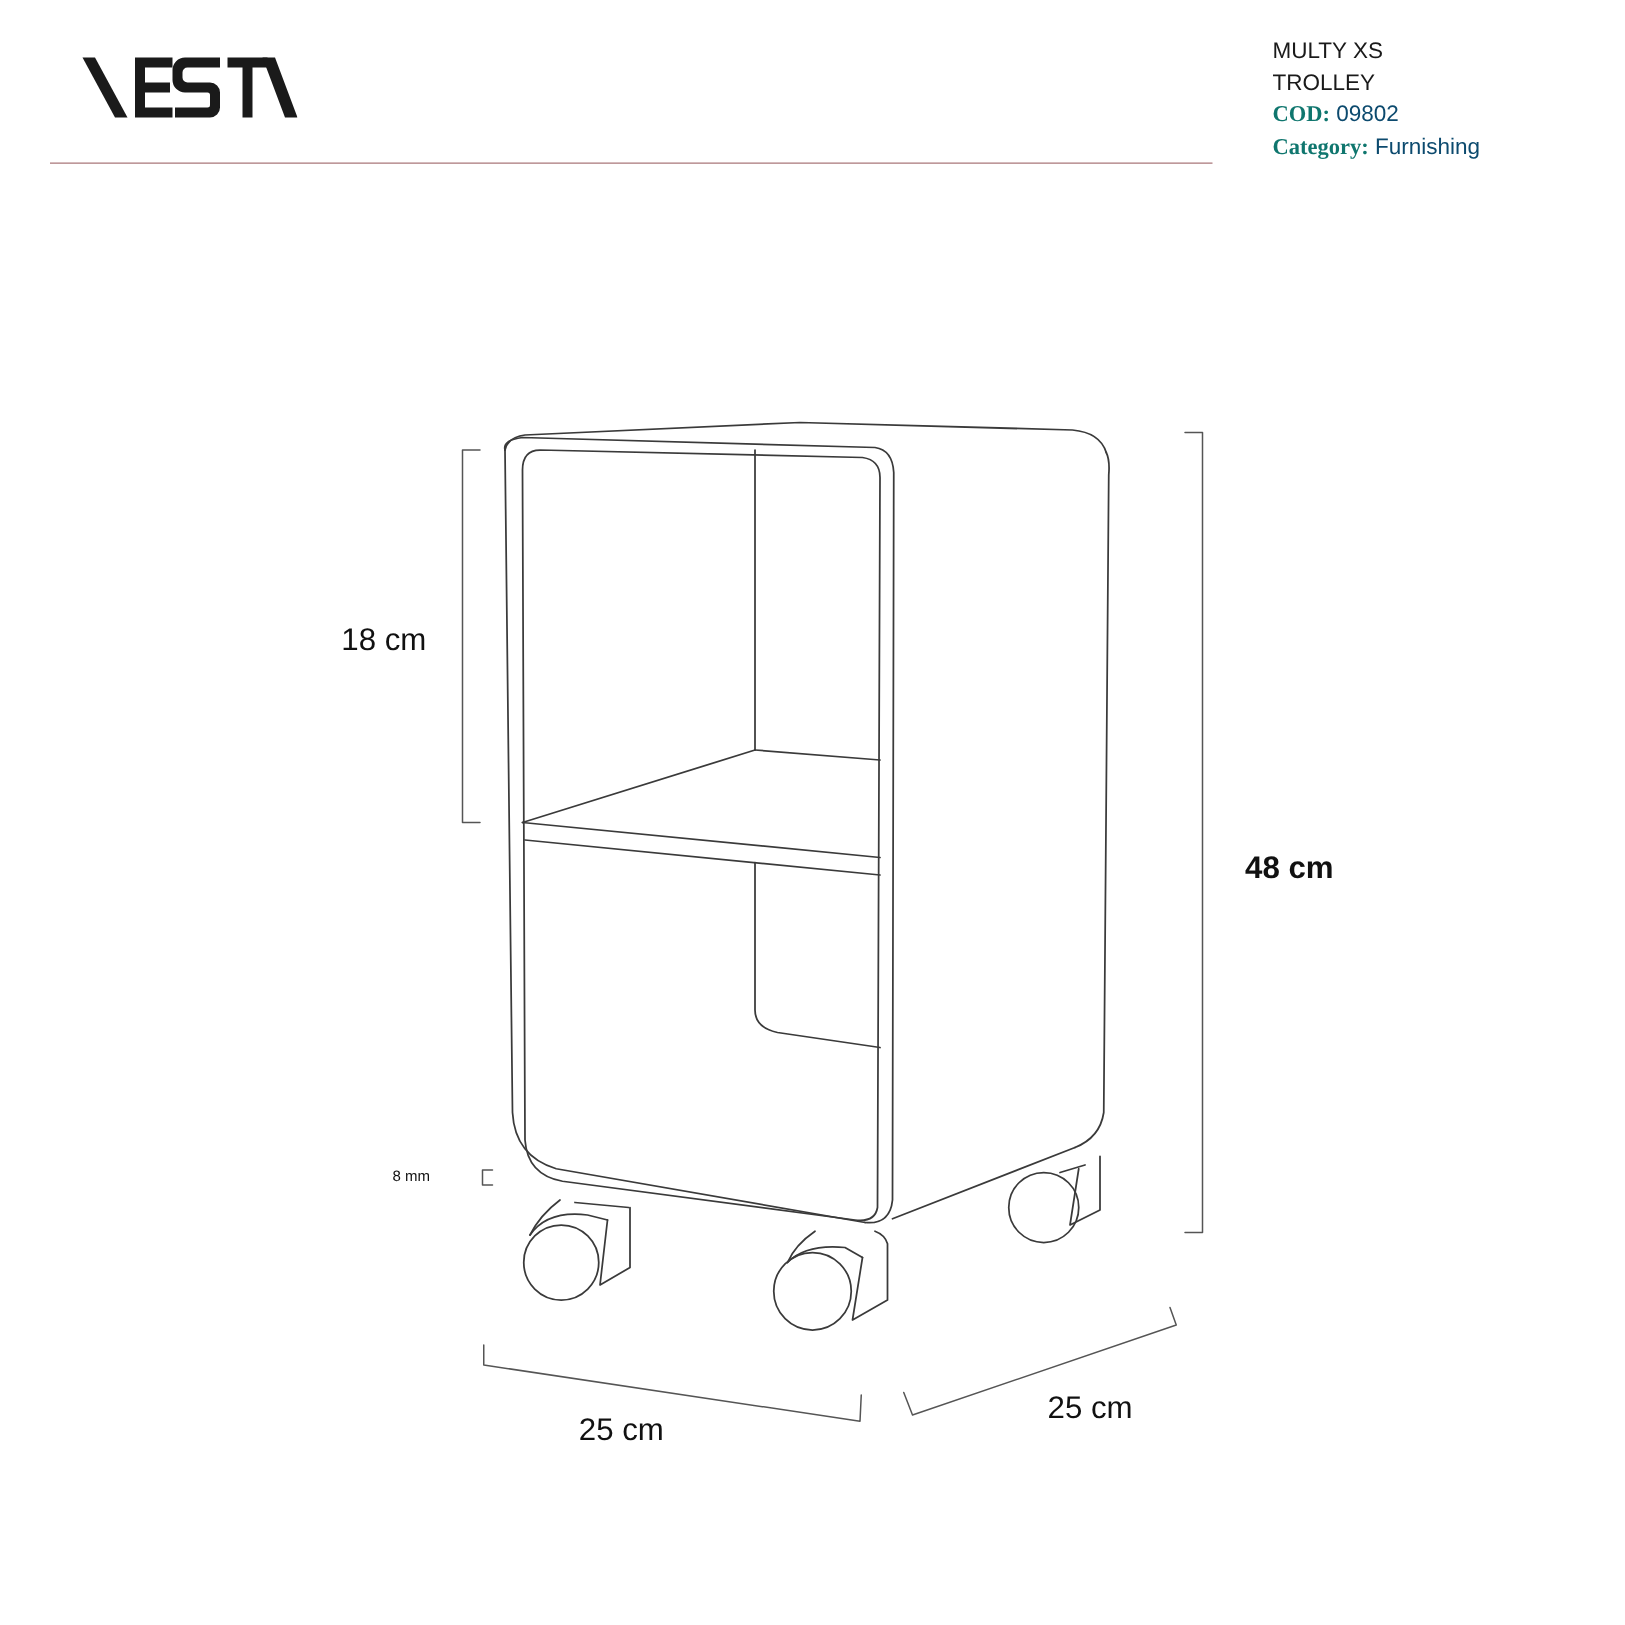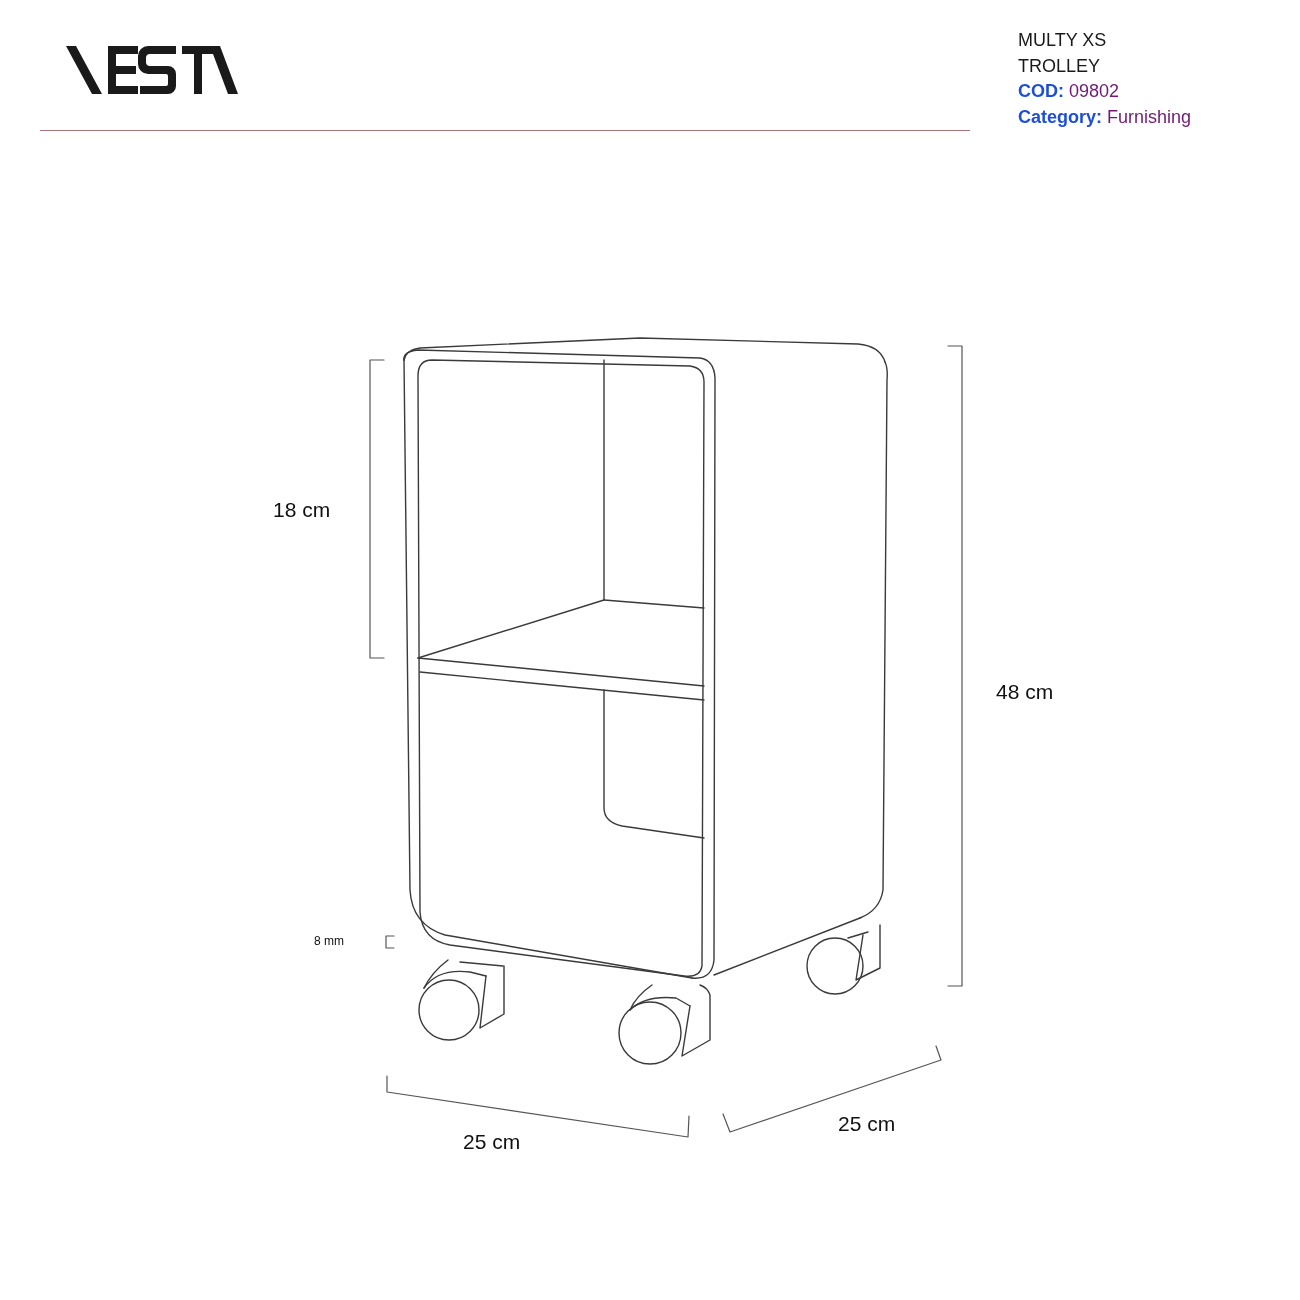--- a/index.html
+++ b/index.html
@@ -2,24 +2,24 @@
 <html><head>
 <meta charset="utf-8">
 <style>
   html, body { margin: 0; padding: 0; background: #ffffff; }
   body { width: 1300px; height: 1300px; position: relative; overflow: hidden;
          font-family: "Liberation Sans", "DejaVu Sans", sans-serif; color: #1a1a1a; }
   .logo { position: absolute; left: 62px; top: 42px; width: 176px; height: 56px; }
   .separator { position: absolute; left: 40px; top: 130px; width: 930px; height: 1px; background: #a9777a; }
   .product-info { position: absolute; left: 1018px; top: 28px; font-size: 18px; line-height: 25.5px; }
   .product-info .row { white-space: nowrap; }
-  .product-info .lbl { color: #1d4ed8; font-weight: bold; }
-  .product-info .val { color: #701a75; }
+  .product-info .lbl { color: #0f766e; font-weight: bold; font-family: Liberation Serif, serif; }
+  .product-info .val { color: #0c4a6e; }
   .drawing { position: absolute; left: 0; top: 0; width: 1300px; height: 1300px; }
-  .dim-label { position: absolute; font-size: 21px; color: #111; white-space: nowrap; }
+  .dim-label { position: absolute; font-size: 25px; color: #111; white-space: nowrap; }
   .dim-label.small { font-size: 12px; }
 </style>
 </head>
 <body>
 
 <svg class="logo" viewBox="0 0 176 56" aria-label="VESTA">
   <g fill="#1a1a1a">
 
     <polygon points="4,4 14,4 40,52 30,52"></polygon>
 
@@ -108,16 +108,16 @@
       <path d="M394,936 L386,936 L386,948 L394,948"></path>
 
       <path d="M387,1076 L387,1092 L688,1137 L689,1116"></path>
 
       <path d="M723,1114 L730,1132 L941,1060 L936,1046"></path>
     </g>
   </g>
 </svg>
 
 <div class="dim-label" style="left:273px; top:498px;">18 cm</div>
-<div class="dim-label" style="left:996px; top:680px;">48 cm</div>
+<div class="dim-label" style="left:996px; top:680px;font-weight:bold;">48 cm</div>
 <div class="dim-label small" style="left:314px; top:934px;">8 mm</div>
 <div class="dim-label" style="left:463px; top:1130px;">25 cm</div>
 <div class="dim-label" style="left:838px; top:1112px;">25 cm</div>
 
 </body></html>

